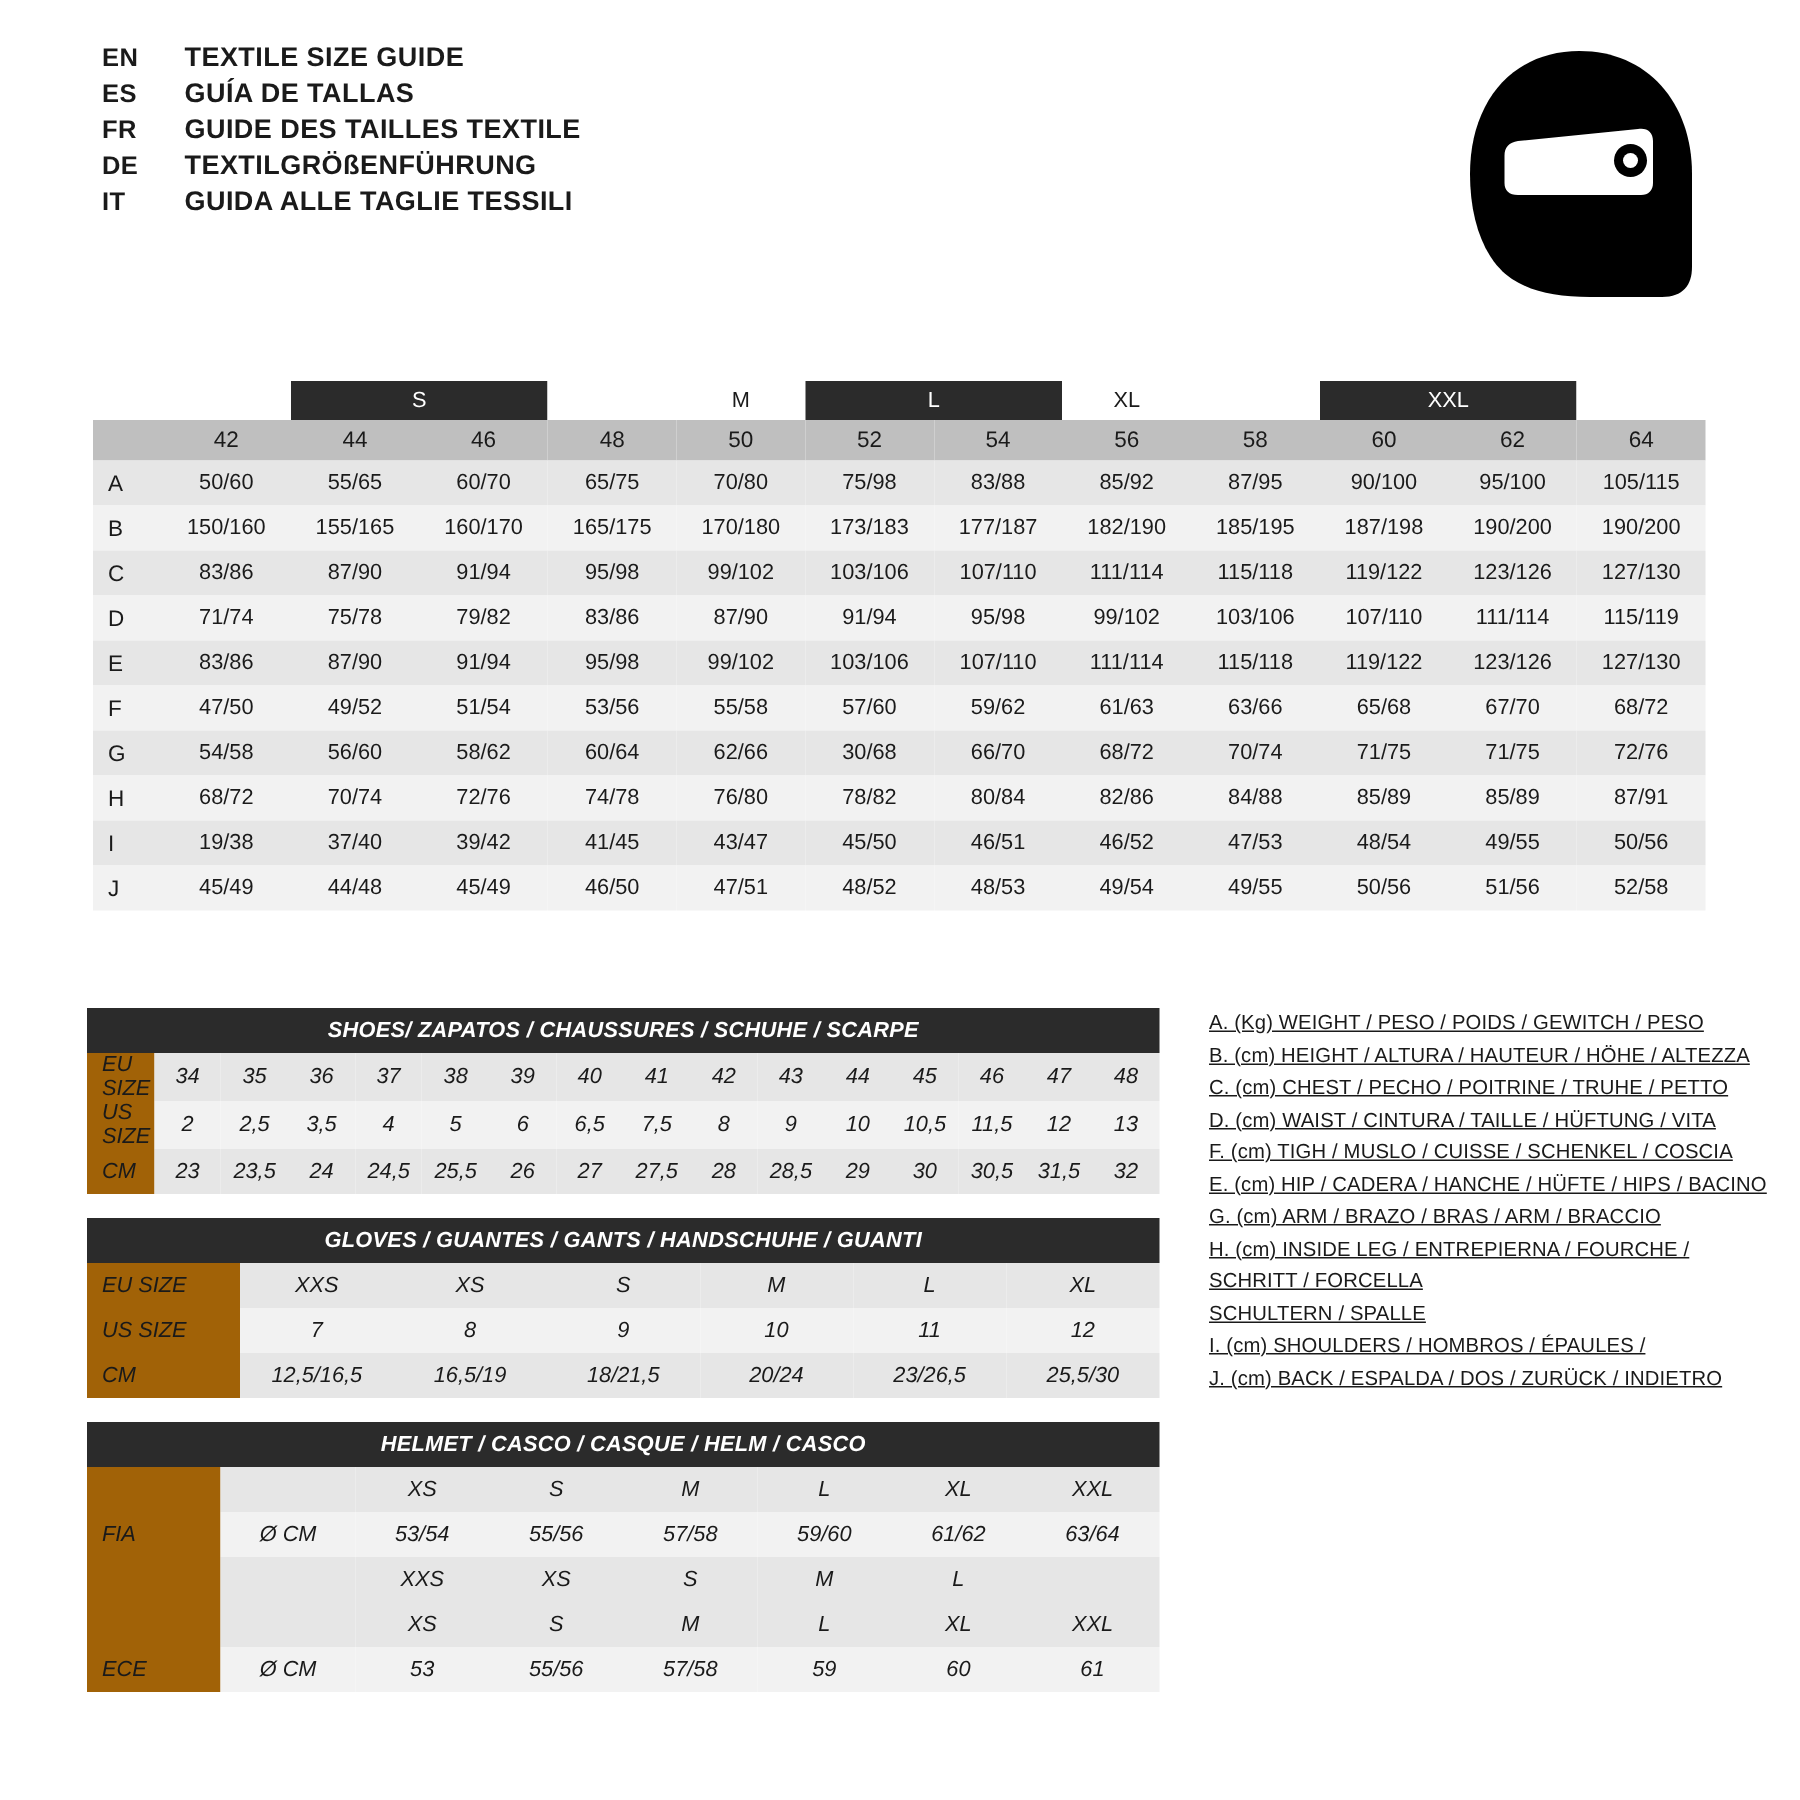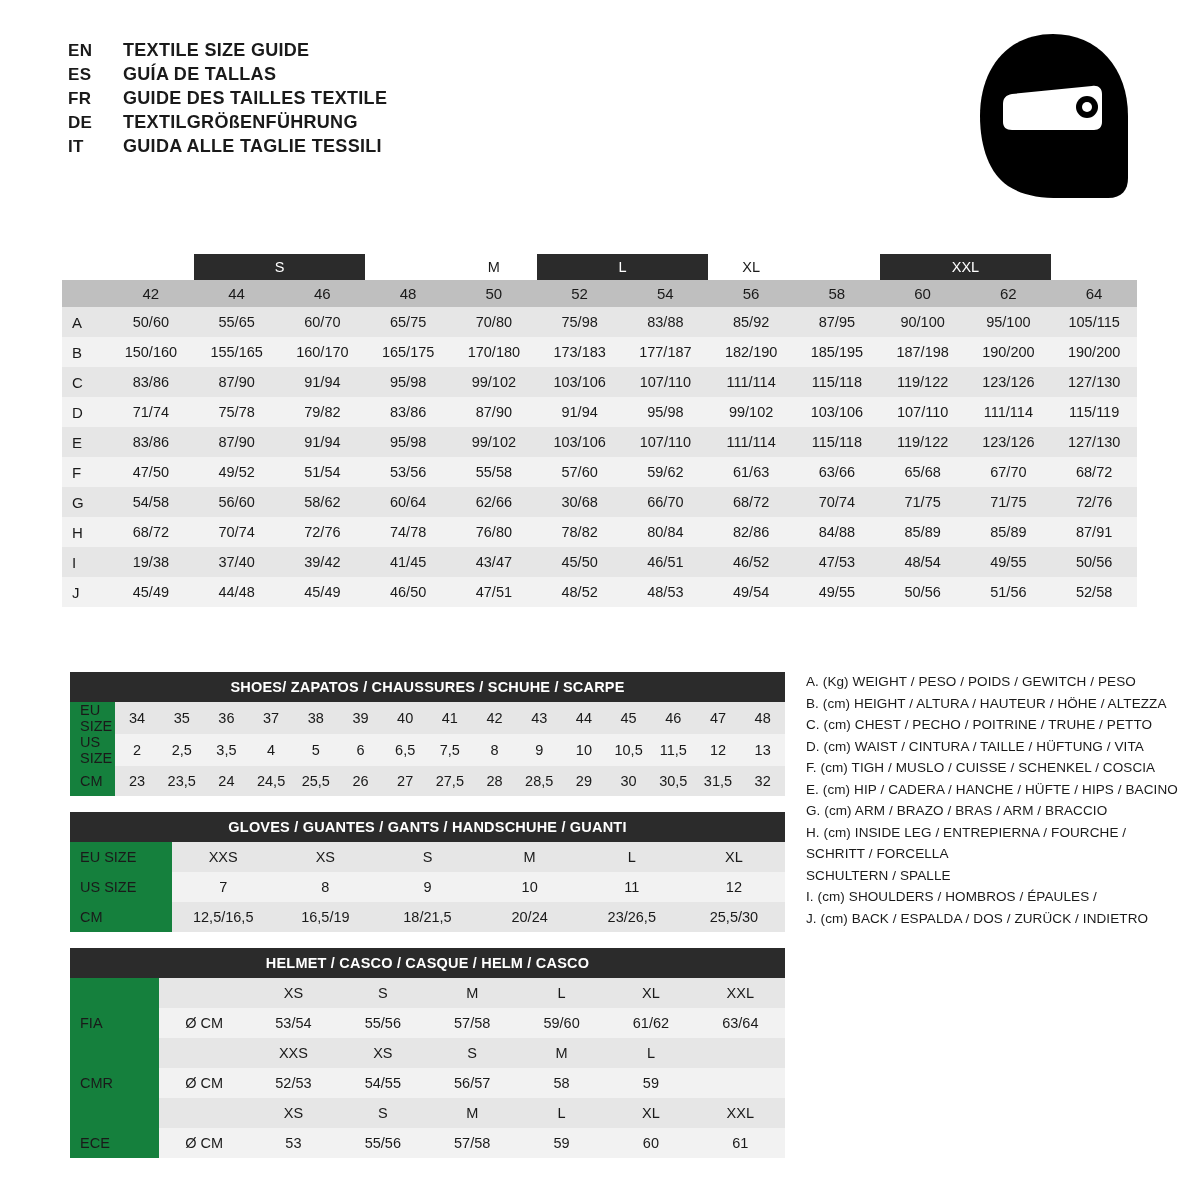--- a/index.html
+++ b/index.html
@@ -18,21 +18,21 @@
     position: relative;
     width: 1200px;
     height: 1200px;
     box-sizing: border-box;
   }
 
   
   .title-block {
     position: absolute;
     left: 68px;
-    top: 38px;
+    top: 26px;
   }
   .title-row {
     display: flex;
     align-items: baseline;
     height: 24px;
     line-height: 24px;
   }
   .title-lang {
     width: 55px;
     font-size: 17px;
@@ -101,23 +101,24 @@
   .main-table td.rowkey {
     width: 36px;
     text-align: left;
     padding-left: 10px;
     font-size: 15px;
   }
 
   
   .lower {
     position: absolute;
-    left: 70px;
+    left: 58px;
     top: 672px;
     width: 730px;
+    font-style: italic;
   }
   .sub-table {
     width: 715px;
     border-collapse: collapse;
     font-size: 14.5px;
     table-layout: fixed;
   }
   .sub-title td {
     background: #2b2b2b;
     color: #ffffff;
@@ -141,38 +142,39 @@
     font-size: 14.5px;
   }
   .sub-table tr.band td {
     background: #e6e6e6;
   }
   .sub-table tr.band.alt td {
     background: #f2f2f2;
   }
   .sub-table tr.band td.rk,
   .sub-table tr.band.alt td.rk {
-    background: #15803d;
+    background: #a16207;
   }
   .spacer {
     height: 16px;
   }
 
   
   .legend {
     position: absolute;
     left: 806px;
     top: 672px;
     width: 380px;
     font-size: 13.5px;
     line-height: 20.5px;
   }
   .legend div {
     margin-bottom: 1px;
     letter-spacing: 0.1px;
+    text-decoration: underline;
   }
 </style>
 </head>
 <body>
 
 <div class="page">
 
   <div class="title-block">
     <div class="title-row">
       <span class="title-lang">EN</span>
@@ -522,30 +524,20 @@
       <tr class="band">
         <td class="rk"></td>
         <td></td>
         <td>XXS</td>
         <td>XS</td>
         <td>S</td>
         <td>M</td>
         <td>L</td>
         <td></td>
       </tr>
-      <tr class="band alt">
-        <td class="rk">CMR</td>
-        <td>Ø CM</td>
-        <td>52/53</td>
-        <td>54/55</td>
-        <td>56/57</td>
-        <td>58</td>
-        <td>59</td>
-        <td></td>
-      </tr>
 
       <tr class="band">
         <td class="rk"></td>
         <td></td>
         <td>XS</td>
         <td>S</td>
         <td>M</td>
         <td>L</td>
         <td>XL</td>
         <td>XXL</td>

